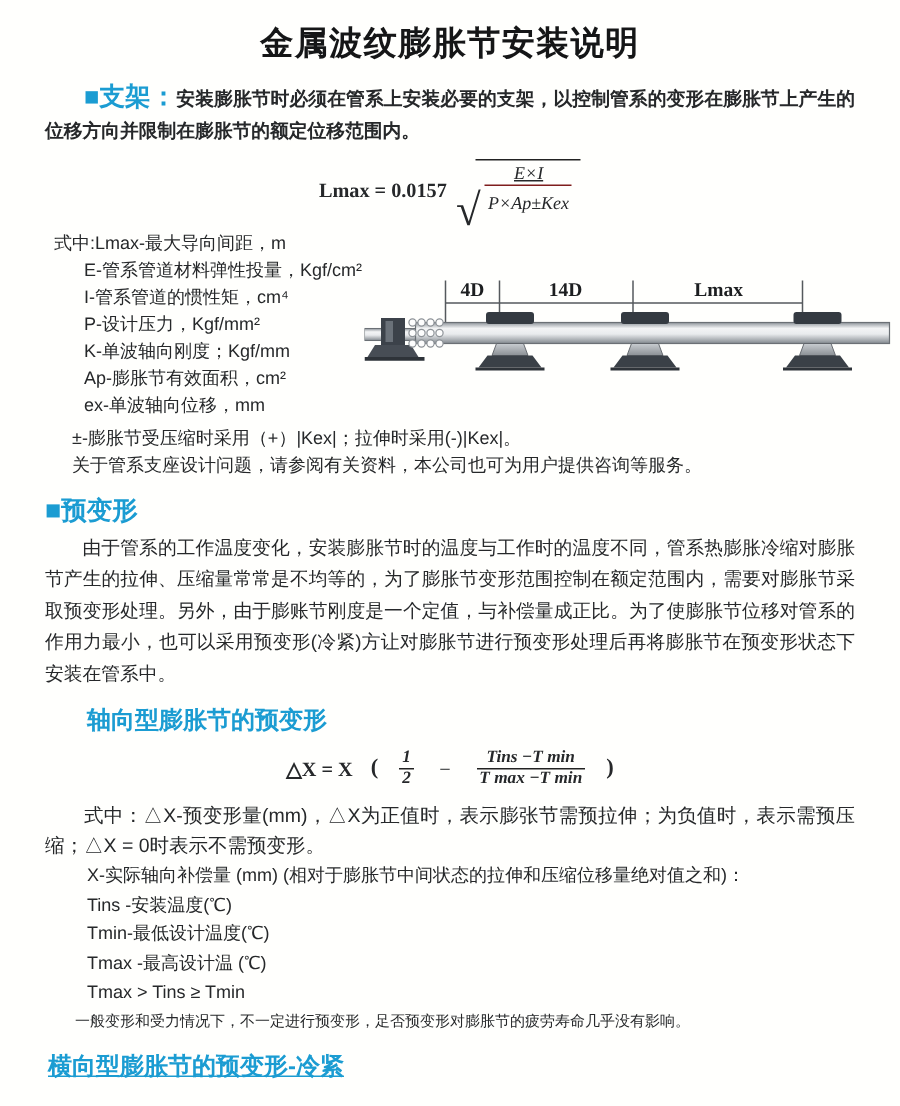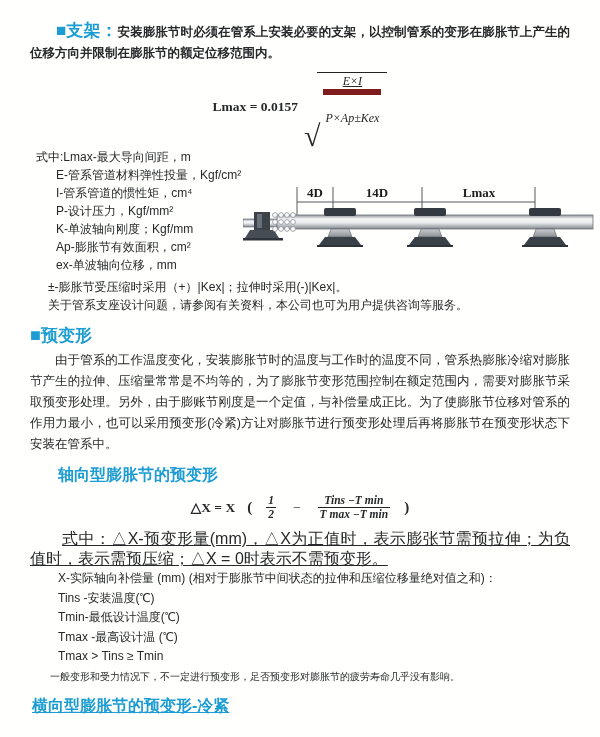--- a/index.html
+++ b/index.html
@@ -14,21 +14,21 @@
   .sec-label { color:var(--accent); font-size:17px; font-weight:bold; padding-left:26px; }
   .sec-marker { color:var(--accent); font-size:17px; }
   .example-line { font-size:12.5px; line-height:21px; text-indent:2em; }
 
   .formula-block { text-align:center; margin:8px 0 6px 0; font-family:"Liberation Serif", serif; }
   .f-row { display:inline-flex; align-items:center; font-size:13.5px; }
   .f-lhs { font-weight:bold; margin-right:6px; }
   .sqrt { display:inline-flex; align-items:flex-end; }
   .sqrt .rad { font-size:30px; line-height:22px; font-weight:400; margin-right:-3px; transform:translateY(5px); }
   .sqrt .under { border-top:1.4px solid #222; padding:1px 6px 0 6px; display:inline-flex; flex-direction:column; align-items:center; font-style:italic; font-size:12px; }
-  .sqrt .under .den { border-top:6px solid #7f1d1d; padding:16px 2px; }
+  .sqrt .under .den { border-top:1px solid #7f1d1d; padding:4px 2px; }
   .sqrt .under .num { padding:0 2px;text-decoration:underline; }
 
   .defs { position:relative; font-size:12px; line-height:18px; margin-top:4px; }
   .def-first { margin-left:6px; }
   .def-line { margin-left:26px; }
   .def-pm { margin-left:18px; margin-top:4px; }
   .def-consult { margin-left:18px; }
 
   .pipe-diagram { position:absolute; left:243px; top:181px; width:356px; height:96px; }
 
@@ -42,29 +42,30 @@
   .sub-head.indented { margin-left:28px; }
   .sub-head.flush { margin-left:2px;text-decoration:underline; }
 
   .frac { display:inline-flex; flex-direction:column; align-items:center; font-size:11.5px; line-height:1.15; font-style:italic; vertical-align:middle; margin:0 2px; }
   .frac .den { border-top:1px solid #222; padding:0 2px; }
   .frac .num { padding:0 2px; }
   .f2 { font-size:13.5px; font-weight:bold;gap:12px; }
   .f2 .paren { font-size:15px; font-weight:bold; }
   .f2 .op { font-weight:normal; margin:0 3px; }
 
-  .where-para { font-size:16px; line-height:20px; text-align:justify; text-indent:2em; margin-top:8px;text-decoration:underline; }
+  .where-para { font-size:13px; line-height:20px; text-align:justify; text-indent:2em; margin-top:8px; }
   .t-line { font-size:12px; line-height:19.5px; margin-left:28px; }
   .closing-line { font-size:10px; line-height:19.5px; text-indent:2em; }
 </style>
 </head>
 <body>
 
 <div class="page">
 
+  <h1 class="doc-title">金属波纹膨胀节安装说明</h1>
 
   <p class="sec-head-inline"><span class="sec-label"><span class="sec-marker">■</span><span>支架：</span></span><span>安装膨胀节时必须在管系上安装必要的支架，以控制管系的变形在膨胀节上产生的位移方向并限制在膨胀节的额定位移范围内。</span></p>
 
   <div class="formula-block">
     <span class="f-row">
       <span class="f-lhs">Lmax = 0.0157</span>
       <span class="sqrt">
         <span class="rad">√</span>
         <span class="under">
           <span class="num">E×I</span>

